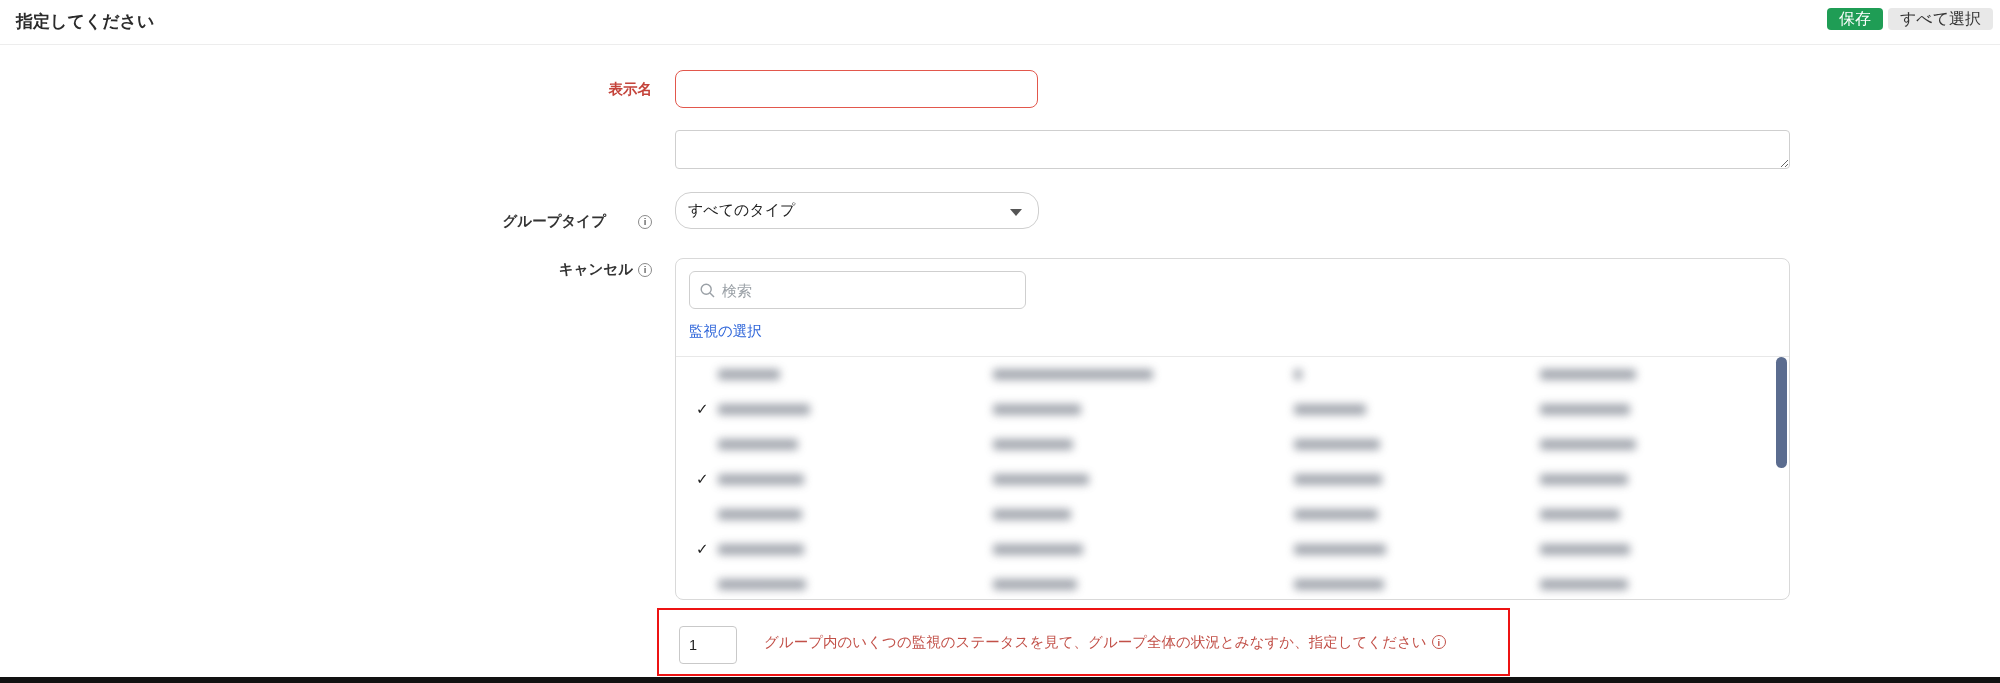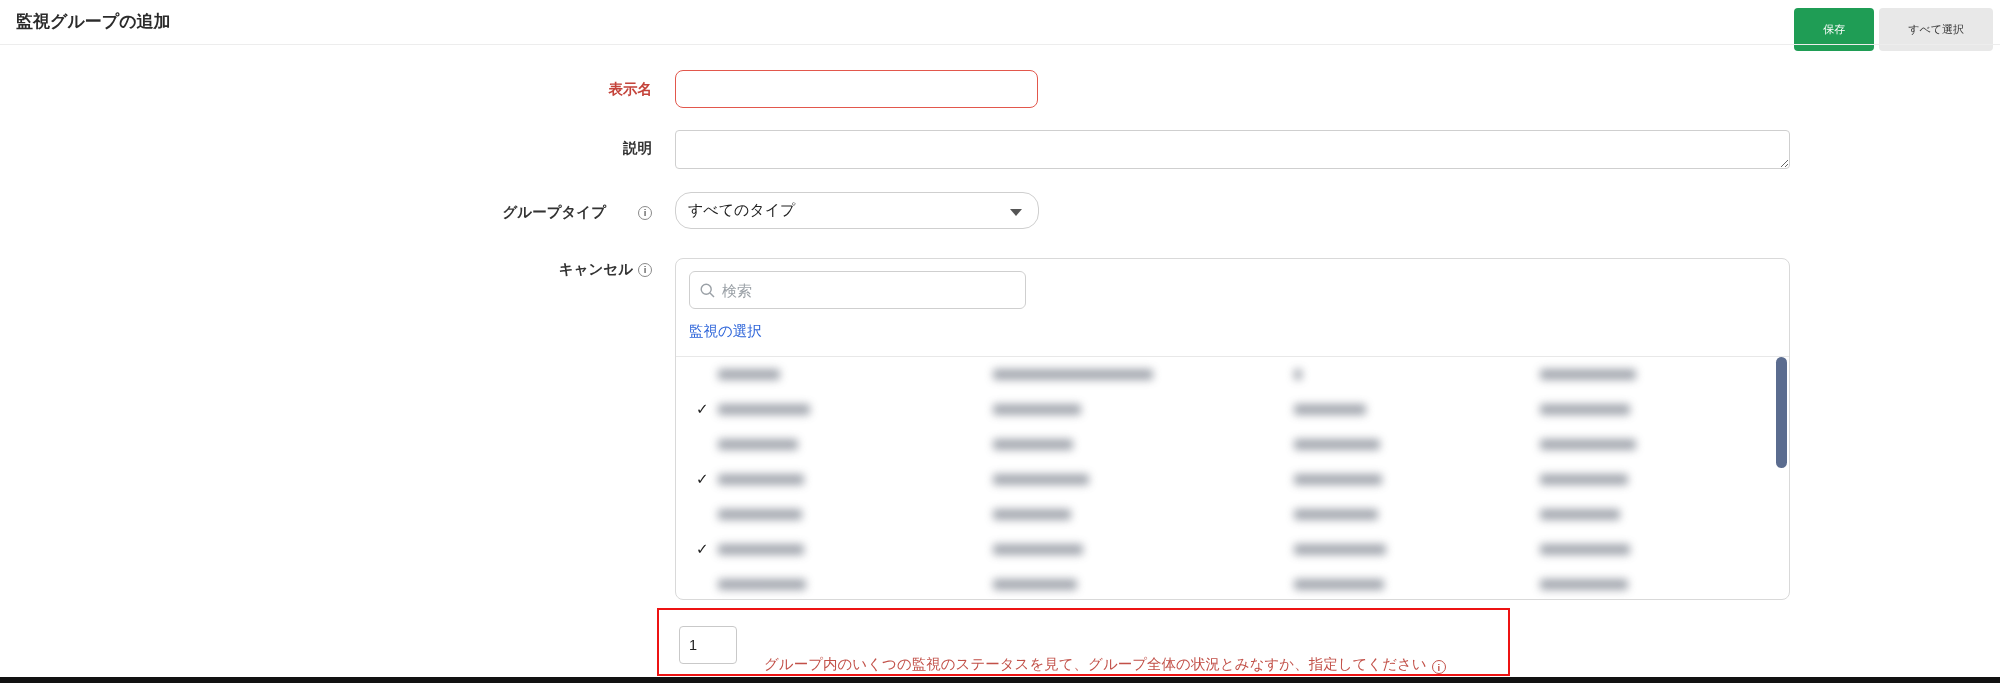--- a/index.html
+++ b/index.html
@@ -3,21 +3,21 @@
 <meta charset="utf-8">
 <style>
   * { margin:0; padding:0; box-sizing:border-box; }
   html,body { background:#fff; }
   body { font-family:"Liberation Sans","DejaVu Sans",sans-serif; color:#333; }
   .screen { position:relative; width:2000px; height:683px; background:#fff; overflow:hidden; }
 
   
   .hdr-title { position:absolute; left:16px; top:10px; font-size:17px; font-weight:bold; color:#2b2b2b; }
   .hdr-actions { position:absolute; right:7px; top:8px; display:flex; gap:5px; }
-  .btn { height:43px; padding:0 29px; font-size:11px; border:none; border-radius:4px; cursor:pointer; font-family:inherit; }
+  .btn { height:22px; padding:0 12px; font-size:16px; border:none; border-radius:4px; cursor:pointer; font-family:inherit; }
   .btn-save { background:var(--green); color:#fff; }
   .btn-cancel { background:#e8e8e8; color:#333; }
   .hdr-divider { position:absolute; left:0; top:44px; width:2000px; height:1px; background:#ededed; }
 
   
   .flabel { position:absolute; left:330px; width:322px; text-align:right; font-size:14.5px; font-weight:bold; color:#333; display:flex; justify-content:flex-end; align-items:center; gap:5px; }
   .flabel.red { color:var(--red-label);text-align:right; }
   .info-icon { display:inline-flex; width:14px; height:14px; border:1px solid #8a8a8a; border-radius:50%; color:#666; font-size:9.5px; font-weight:bold; align-items:center; justify-content:center; font-style:normal; flex:none; }
 
   
@@ -35,50 +35,47 @@
   .panel-divider { position:absolute; left:0; top:97px; width:100%; height:1px; background:#e8e8e8; }
   .mlist { position:absolute; left:0; top:98px; width:100%; }
   .mrow { position:relative; height:35px; cursor:pointer; }
   .chk { position:absolute; left:20px; top:8px; font-size:15px; font-weight:bold; color:#222; }
   .blob { position:absolute; top:12px; height:11px; border-radius:3px; background:#8d929c; opacity:.8; filter:blur(4px); }
   .thumb { position:absolute; right:2px; top:98px; width:11px; height:111px; border-radius:6px; background:var(--scroll); }
 
   
   .threshold-box { position:absolute; left:657px; top:608px; width:853px; height:68px; border:2px solid var(--red-box); background:#fff; display:flex; align-items:center; }
   .threshold-input { position:absolute; left:20px; top:16px; width:58px; height:38px; border:1px solid #c9c9c9; border-radius:4px; font-size:14.5px; padding:0 9px; outline:none; color:#222; font-family:inherit; }
-  .threshold-msg { position:absolute; left:105px; top:0; height:100%; display:flex; align-items:flex-end; gap:5px; font-size:14.5px; color:var(--red-text); }
+  .threshold-msg { position:absolute; left:105px; top:0; height:100%; display:flex; align-items:center; gap:5px; font-size:14.5px; color:var(--red-text); }
   .threshold-msg .info-icon { border-color:var(--red-text); color:var(--red-text); }
 
   .bottom-bar { position:absolute; left:0; top:677px; width:2000px; height:6px; background:#111; }
 
   .mag { flex:none; }
 </style>
 </head>
 <body>
 
 <div class="screen">
 
-  <div class="hdr-title">監視グループの追加</div>
+  <div class="hdr-title">指定してください</div>
   <div class="hdr-actions">
     <button class="btn btn-save">保存</button>
     <button class="btn btn-cancel">すべて選択</button>
   </div>
   <div class="hdr-divider"></div>
 
   <div class="flabel red" style="top:80px;">
     <span>表示名</span>
   </div>
   <input class="fld-display-name" style="">
 
-  <div class="flabel" style="top:139px;">
-    <span>説明</span>
-  </div>
   <textarea class="fld-description" style=""></textarea>
 
-  <div class="flabel" style="top:203px;gap:32px;">
+  <div class="flabel" style="top:212px;gap:32px;">
     <span>グループタイプ</span>
     <span class="info-icon">i</span>
   </div>
   <div class="fld-select">
     <span>すべてのタイプ</span>
     <span class="caret"></span>
   </div>
 
   <div class="flabel" style="top:260px;">
     <span>キャンセル</span>

